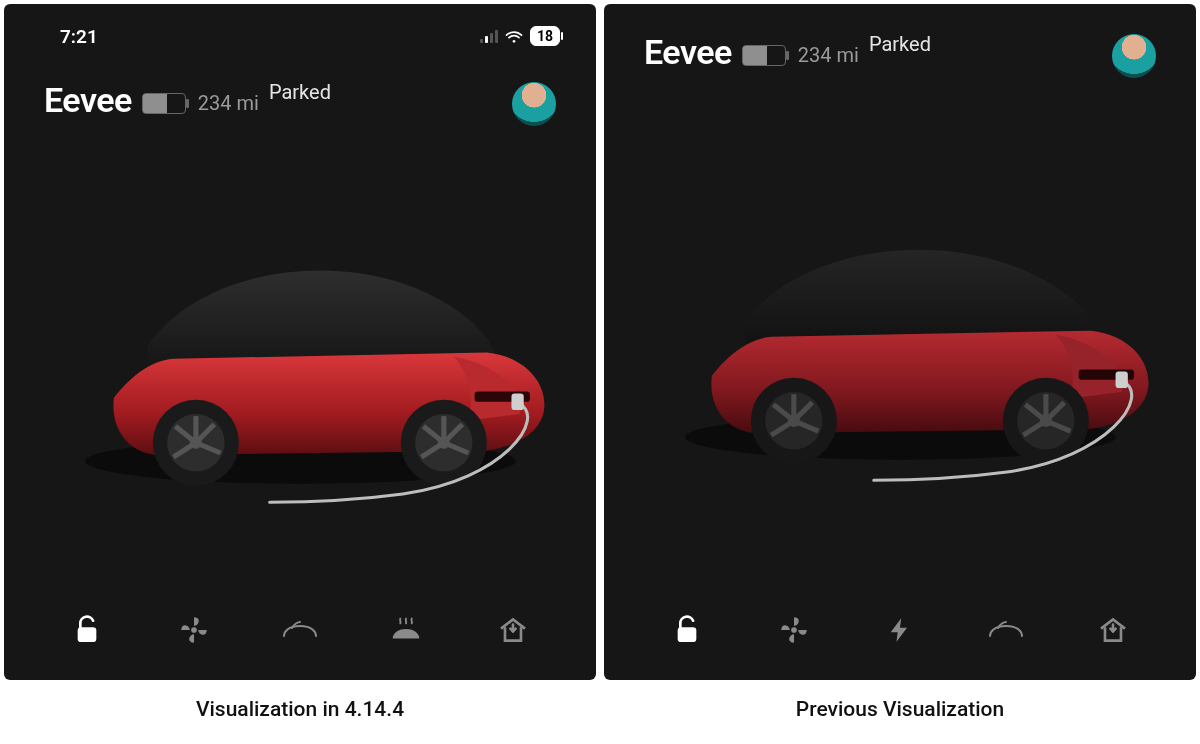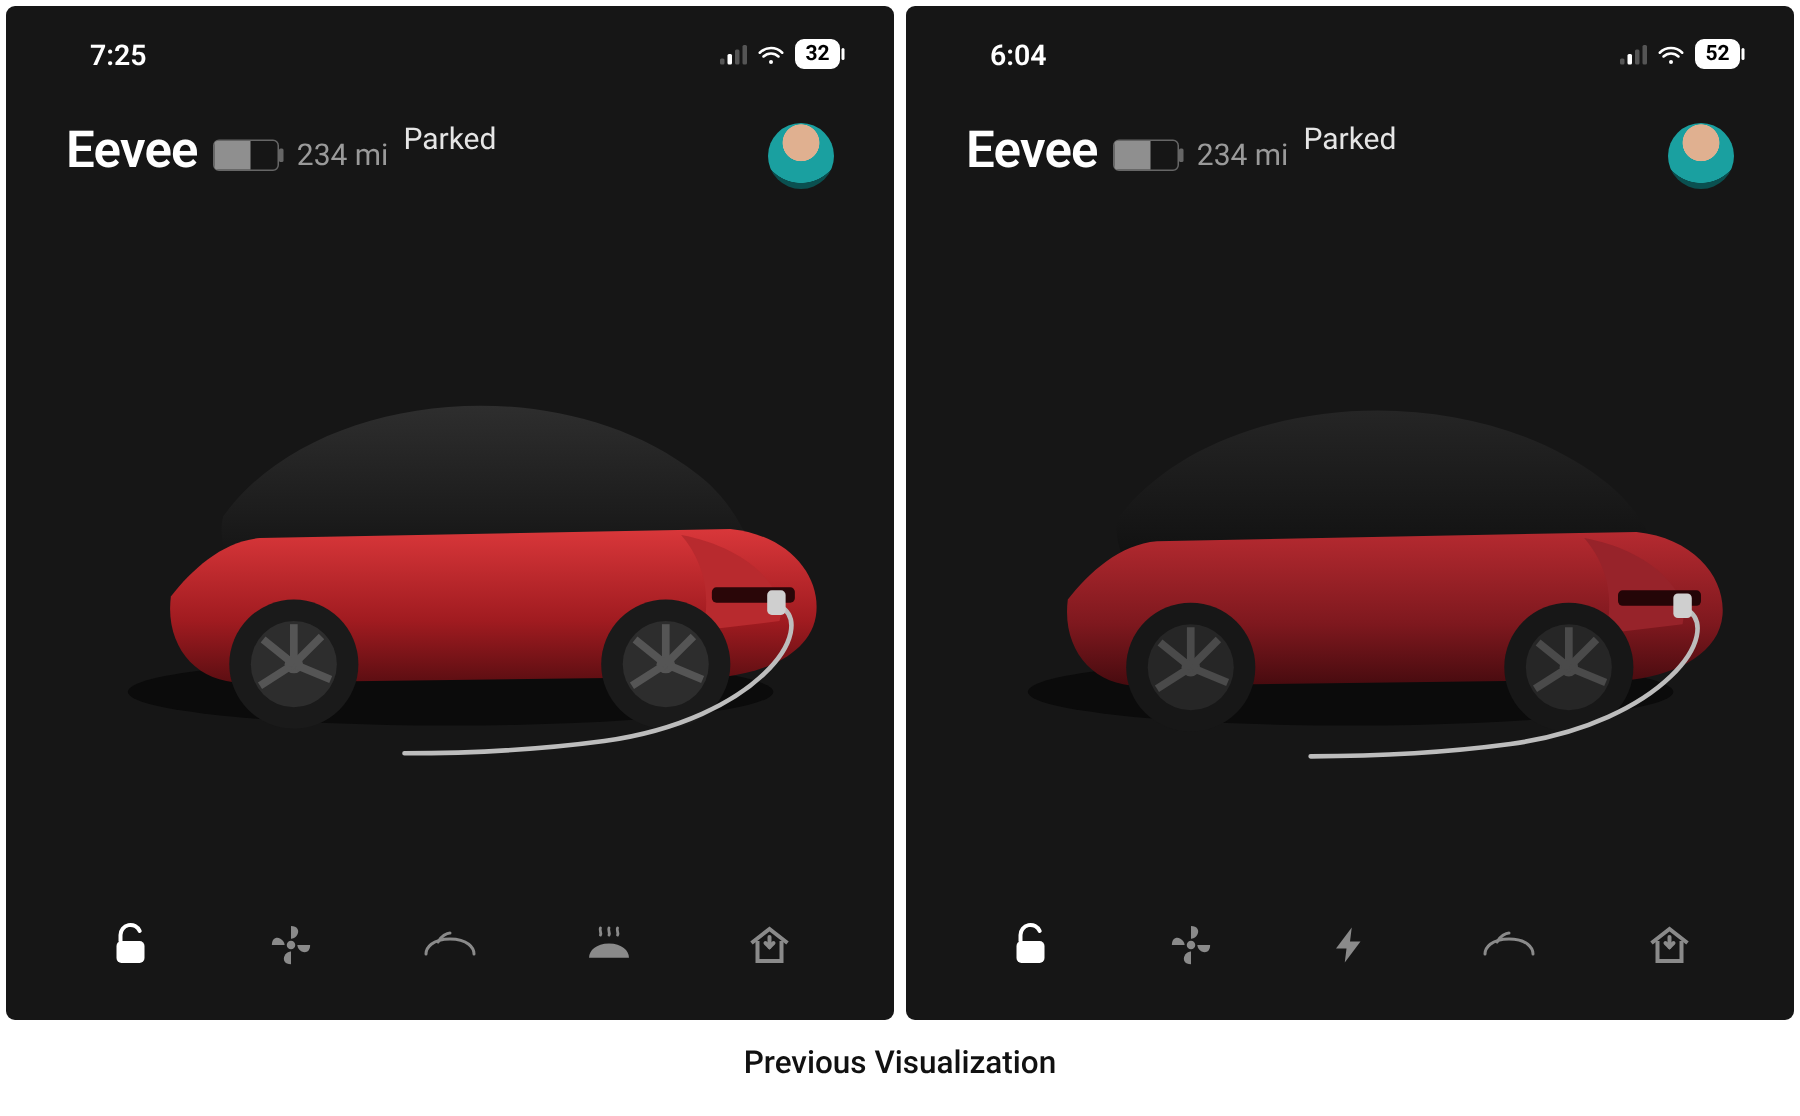--- a/index.html
+++ b/index.html
@@ -103,36 +103,36 @@
   }
   .cap{flex:1;text-align:center;font-size:21px;font-weight:500;color:#111;line-height:50px;}
 </style>
 </head>
 <body>
 
 <div class="comparison">
 
   <div class="panel">
     <div class="status-bar">
-      <span>7:25</span>
+      <span>7:21</span>
       <div class="status-right">
         <div class="sig">
             <span></span>
             <span></span>
             <span></span>
             <span></span>
           </div>
         <span class="wifi">
           <svg width="20" height="16" viewBox="0 0 24 18" fill="none">
               <path d="M12 17 a1.6 1.6 0 1 0 0-3.2 1.6 1.6 0 0 0 0 3.2Z" fill="#fff"></path>
               <path d="M3 8c5-5 13-5 18 0" stroke="#fff" stroke-width="2" stroke-linecap="round"></path>
               <path d="M6 11c3.3-3.3 8.7-3.3 12 0" stroke="#fff" stroke-width="2" stroke-linecap="round"></path>
             </svg>
         </span>
-        <span class="batt-pill">32</span>
+        <span class="batt-pill">18</span>
       </div>
     </div>
 
     <div class="header">
       <div class="header-left">
         <div class="vehicle-name">Eevee</div>
         <div class="range-row">
           <div class="mini-batt">
               <div class="mini-batt-fill" style="width:58%"></div>
             </div>
@@ -239,39 +239,20 @@
               <path d="M6 10v10h12V10"></path>
               <path d="M12 8v5" stroke-linecap="round"></path>
               <path d="M10 11l2 2 2-2" stroke-linecap="round"></path>
             </svg>
           </span>
       </div>
     </div>
   </div>
 
   <div class="panel">
-    <div class="status-bar">
-      <span>6:04</span>
-      <div class="status-right">
-        <div class="sig">
-            <span></span>
-            <span></span>
-            <span></span>
-            <span></span>
-          </div>
-        <span class="wifi">
-          <svg width="20" height="16" viewBox="0 0 24 18" fill="none">
-              <path d="M12 17 a1.6 1.6 0 1 0 0-3.2 1.6 1.6 0 0 0 0 3.2Z" fill="#fff"></path>
-              <path d="M3 8c5-5 13-5 18 0" stroke="#fff" stroke-width="2" stroke-linecap="round"></path>
-              <path d="M6 11c3.3-3.3 8.7-3.3 12 0" stroke="#fff" stroke-width="2" stroke-linecap="round"></path>
-            </svg>
-        </span>
-        <span class="batt-pill">52</span>
-      </div>
-    </div>
 
     <div class="header">
       <div class="header-left">
         <div class="vehicle-name">Eevee</div>
         <div class="range-row">
           <div class="mini-batt">
               <div class="mini-batt-fill" style="width:58%"></div>
             </div>
           <span>234 mi</span>
         </div>
@@ -371,14 +352,15 @@
               <path d="M10 11l2 2 2-2" stroke-linecap="round"></path>
             </svg>
           </span>
       </div>
     </div>
   </div>
 
 </div>
 
 <div class="captions">
+  <div class="cap">Visualization in 4.14.4</div>
   <div class="cap">Previous Visualization</div>
 </div>
 
 </body></html>

